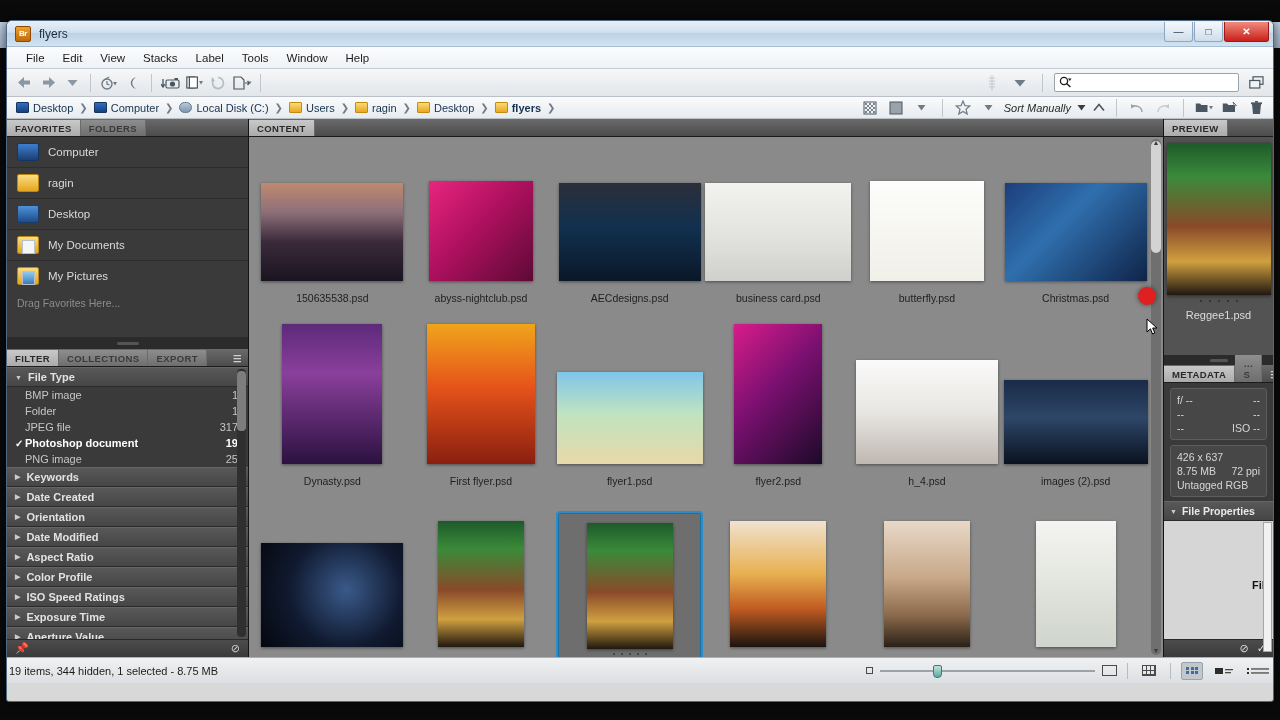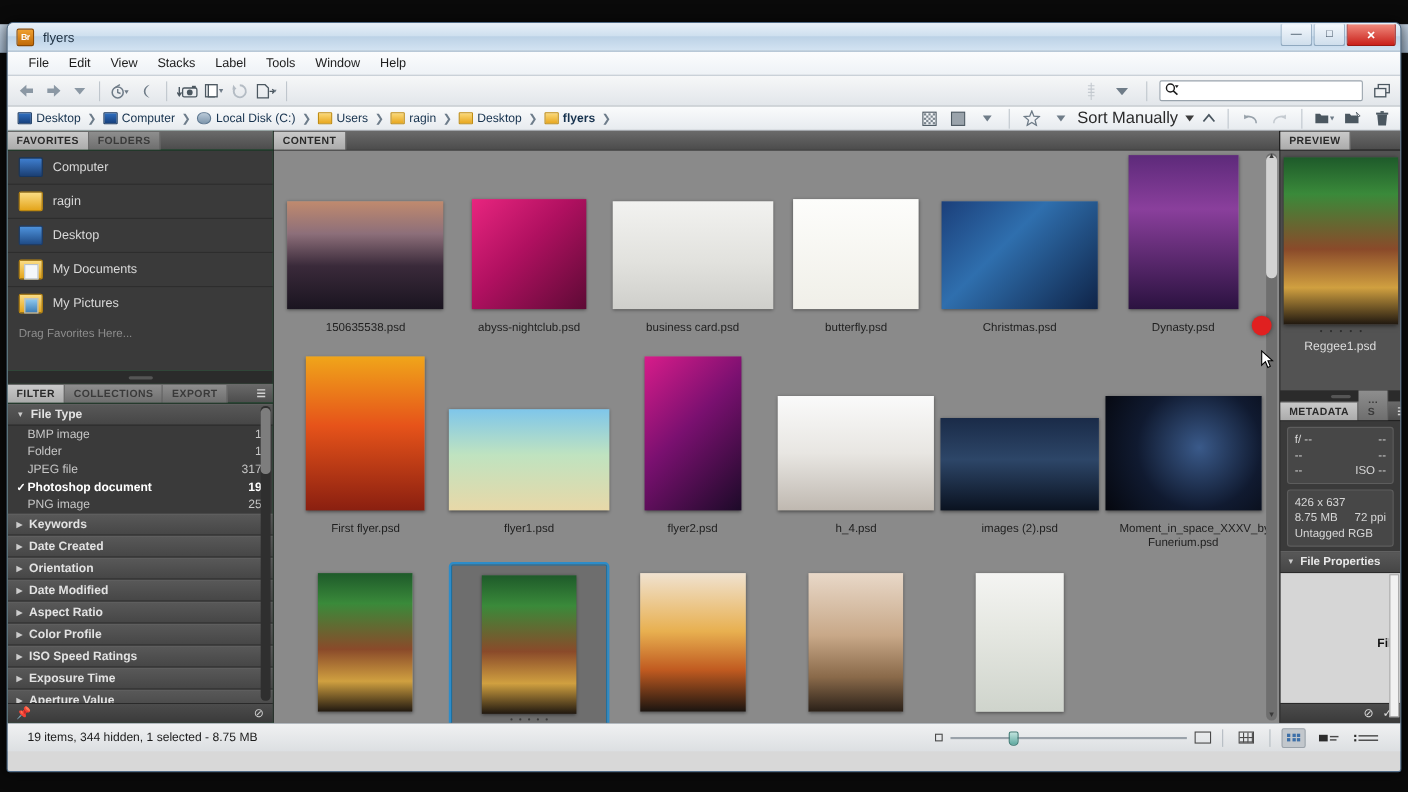--- a/index.html
+++ b/index.html
@@ -108,21 +108,21 @@
     display:flex; align-items:center; padding:0 6px; gap:2px;
   }
   .crumb { display:flex; align-items:center; gap:4px; padding:1px 3px; font-size:11px; color:#16324e; }
   .crumb.current { font-weight: bold; }
   .crumb-sep { color:#6d7c8a; font-size:10px; margin:0 1px; }
   .ficon { width:13px; height:11px; border-radius:1px; display:inline-block; }
   .ficon.folder { background:linear-gradient(to bottom,#fbd979,#e8a820); border:1px solid #c08c10; }
   .ficon.screen { background:linear-gradient(to bottom,#2f6fc0,#17407d); border:1px solid #14355f; }
   .ficon.disk   { background:linear-gradient(to bottom,#b9c9d8,#7f97ad); border:1px solid #5d7near; border:1px solid #5d7790; border-radius:6px; }
   #crumb-right { margin-left:auto; display:flex; align-items:center; gap:4px; }
-  .sortlabel { font-size:15px; color:#2a2a2a; }
+  .sortlabel { font-size:11px; color:#2a2a2a;font-style:italic; }
 
   
   #main { display:flex; height: 538px; background:#2e2e2e; }
 
   
   #left { width: 242px; display:flex; flex-direction:column; background:#15803d; border-right:1px solid #141414; }
   .panel-tabs {
     height: 18px; display:flex; align-items:flex-end;
     background: linear-gradient(to bottom,#6a6a6a,#4c4c4c);
     border-bottom: 1px solid #1c1c1c;
@@ -227,21 +227,21 @@
   #meta-blank-scroll { position:absolute; right:1px; top:1px; bottom:1px; width:9px; background:#bdbdbd; }
   #meta-blank-thumb { position:absolute; right:1px; top:1px; width:9px; height:130px; background:#f1f1f1; border:1px solid #a6a6a6; }
   #meta-foot { height:18px; background:linear-gradient(to bottom,#4c4c4c,#3a3a3a); border-top:1px solid #2a2a2a;
     display:flex; align-items:center; justify-content:flex-end; gap:8px; padding:0 7px; color:#dcdcdc; font-size:11px; }
 
   
   #statusbar {
     height: 26px;
     background: linear-gradient(to bottom,#f0f1f2,#dcdfe2);
     border-top:1px solid #a9b0b7;
-    display:flex; align-items:center; padding:0 18px;justify-content:flex-end;
+    display:flex; align-items:center; padding:0 2px;justify-content:flex-end;
   }
   #status-text { font-size:11px; color:#1c1c1c; }
   #status-right { margin-left:auto; display:flex; align-items:center; gap:10px; }
   #zoom-slider { display:flex; align-items:center; gap:7px; }
   .sq-sm { width:7px; height:7px; border:1.5px solid #4a4a4a; }
   .sq-lg { width:15px; height:11px; border:1.5px solid #4a4a4a; }
   #slider-track { width:215px; height:2px; background:#fff; border:1px solid #9aa2aa; position:relative; }
   #slider-knob { position:absolute; left:52px; top:-6px; width:9px; height:13px;
     background:linear-gradient(to bottom,#bfe3dd,#5fa9a0); border:1px solid #3d7a73; border-radius:2px 2px 4px 4px; }
   .vbtn { width:22px; height:18px; display:flex; align-items:center; justify-content:center;
@@ -674,20 +674,27 @@
               </div>
               <div class="cell">
                 <div class="thumb-holder">
                   <div class="thumb" style="width: 104px; height: 100px; background: linear-gradient(135deg, rgb(232, 37, 127) 0%, rgb(176, 16, 96) 45%, rgb(93, 10, 53) 100%);"></div>
                 </div>
                 <div class="dots"></div>
                 <div class="cap">abyss-nightclub.psd</div>
               </div>
               <div class="cell">
                 <div class="thumb-holder">
+                  <div class="thumb" style="width: 142px; height: 98px; background: linear-gradient(rgb(43, 47, 58) 0%, rgb(18, 48, 79) 45%, rgb(10, 24, 40) 100%);"></div>
+                </div>
+                <div class="dots"></div>
+                <div class="cap">AECdesigns.psd</div>
+              </div>
+              <div class="cell">
+                <div class="thumb-holder">
                   <div class="thumb" style="width: 146px; height: 98px; background: linear-gradient(rgb(242, 242, 240) 0%, rgb(226, 226, 222) 55%, rgb(207, 207, 203) 100%);"></div>
                 </div>
                 <div class="dots"></div>
                 <div class="cap">business card.psd</div>
               </div>
               <div class="cell">
                 <div class="thumb-holder">
                   <div class="thumb" style="width: 114px; height: 100px; background: linear-gradient(rgb(253, 253, 251) 0%, rgb(240, 239, 232) 100%);"></div>
                 </div>
                 <div class="dots"></div>

